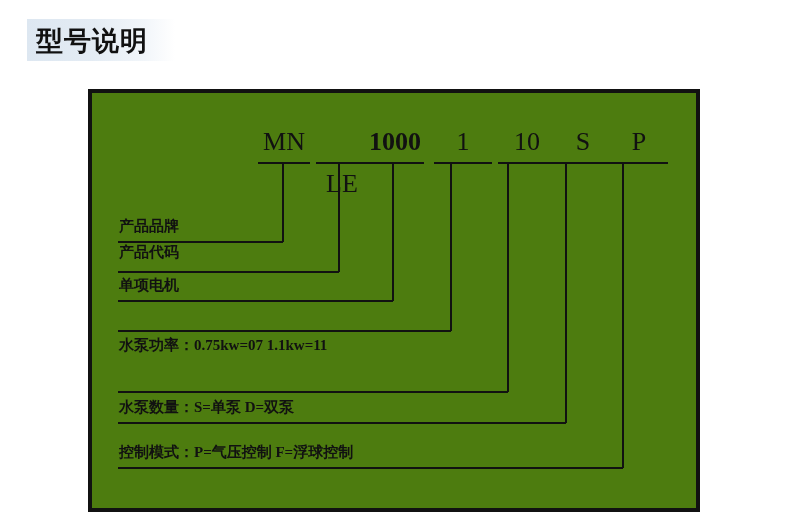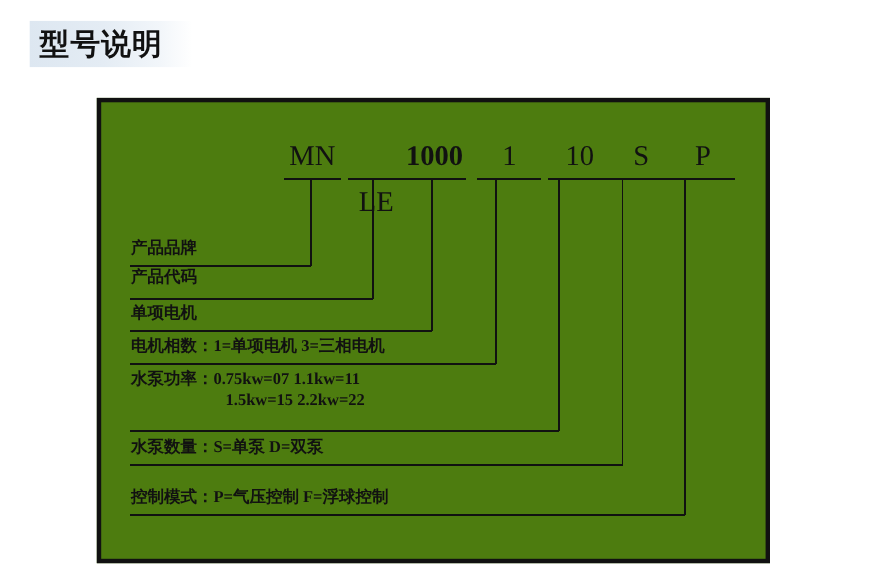--- a/index.html
+++ b/index.html
@@ -151,27 +151,23 @@
   </div>
 
   <div class="label-row" style="left:27px; top:150px;">
     <span>产品代码</span>
   </div>
 
   <div class="label-row" style="left:27px; top:183px;">
     <span>单项电机</span>
   </div>
 
-  <div class="label-row" style="left:27px; top:213px;">
-    <span>电机相数：</span><span class="mono-vals">1=单项电机  3=三相电机</span>
-  </div>
 
   <div class="label-row" style="left:27px; top:243px;">
     <span>水泵功率：</span><span class="mono-vals">0.75kw=07  1.1kw=11</span>
-    <span class="sub-line mono-vals">1.5kw=15   2.2kw=22</span>
   </div>
 
   <div class="label-row" style="left:27px; top:305px;">
     <span>水泵数量：</span><span class="mono-vals">S=单泵    D=双泵</span>
   </div>
 
   <div class="label-row" style="left:27px; top:350px;">
     <span>控制模式：</span><span class="mono-vals">P=气压控制  F=浮球控制</span>
   </div>
 

